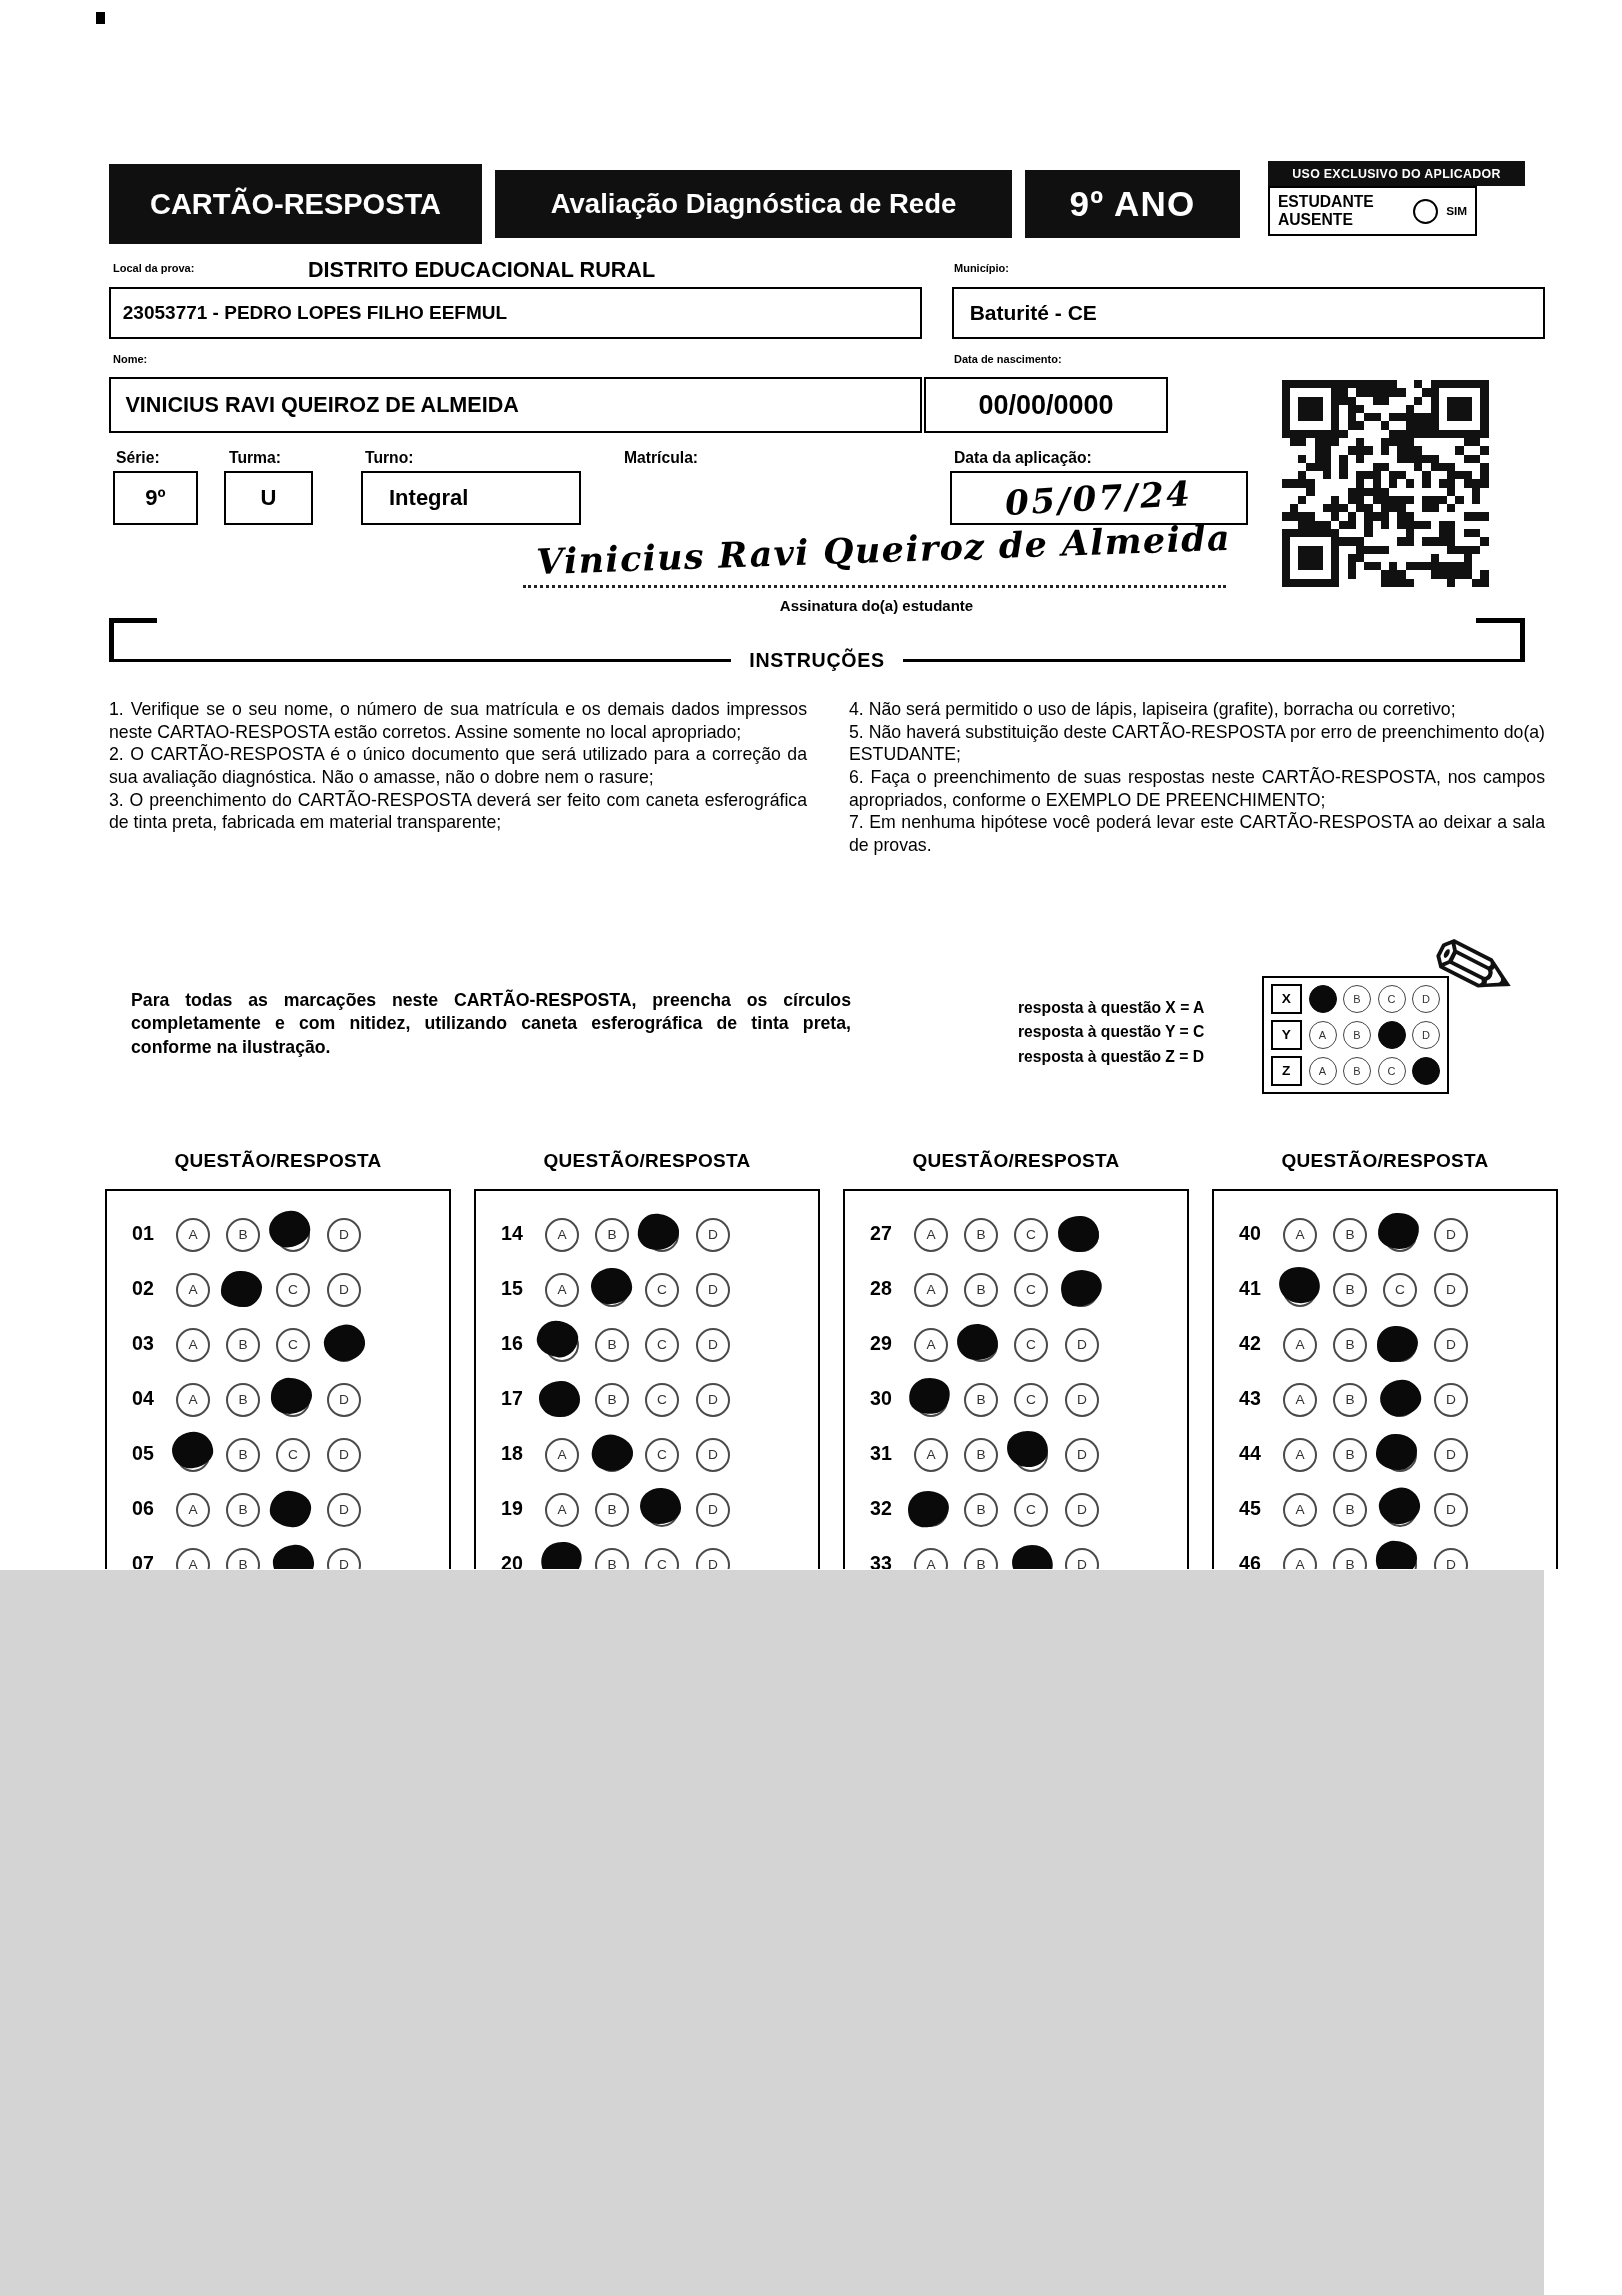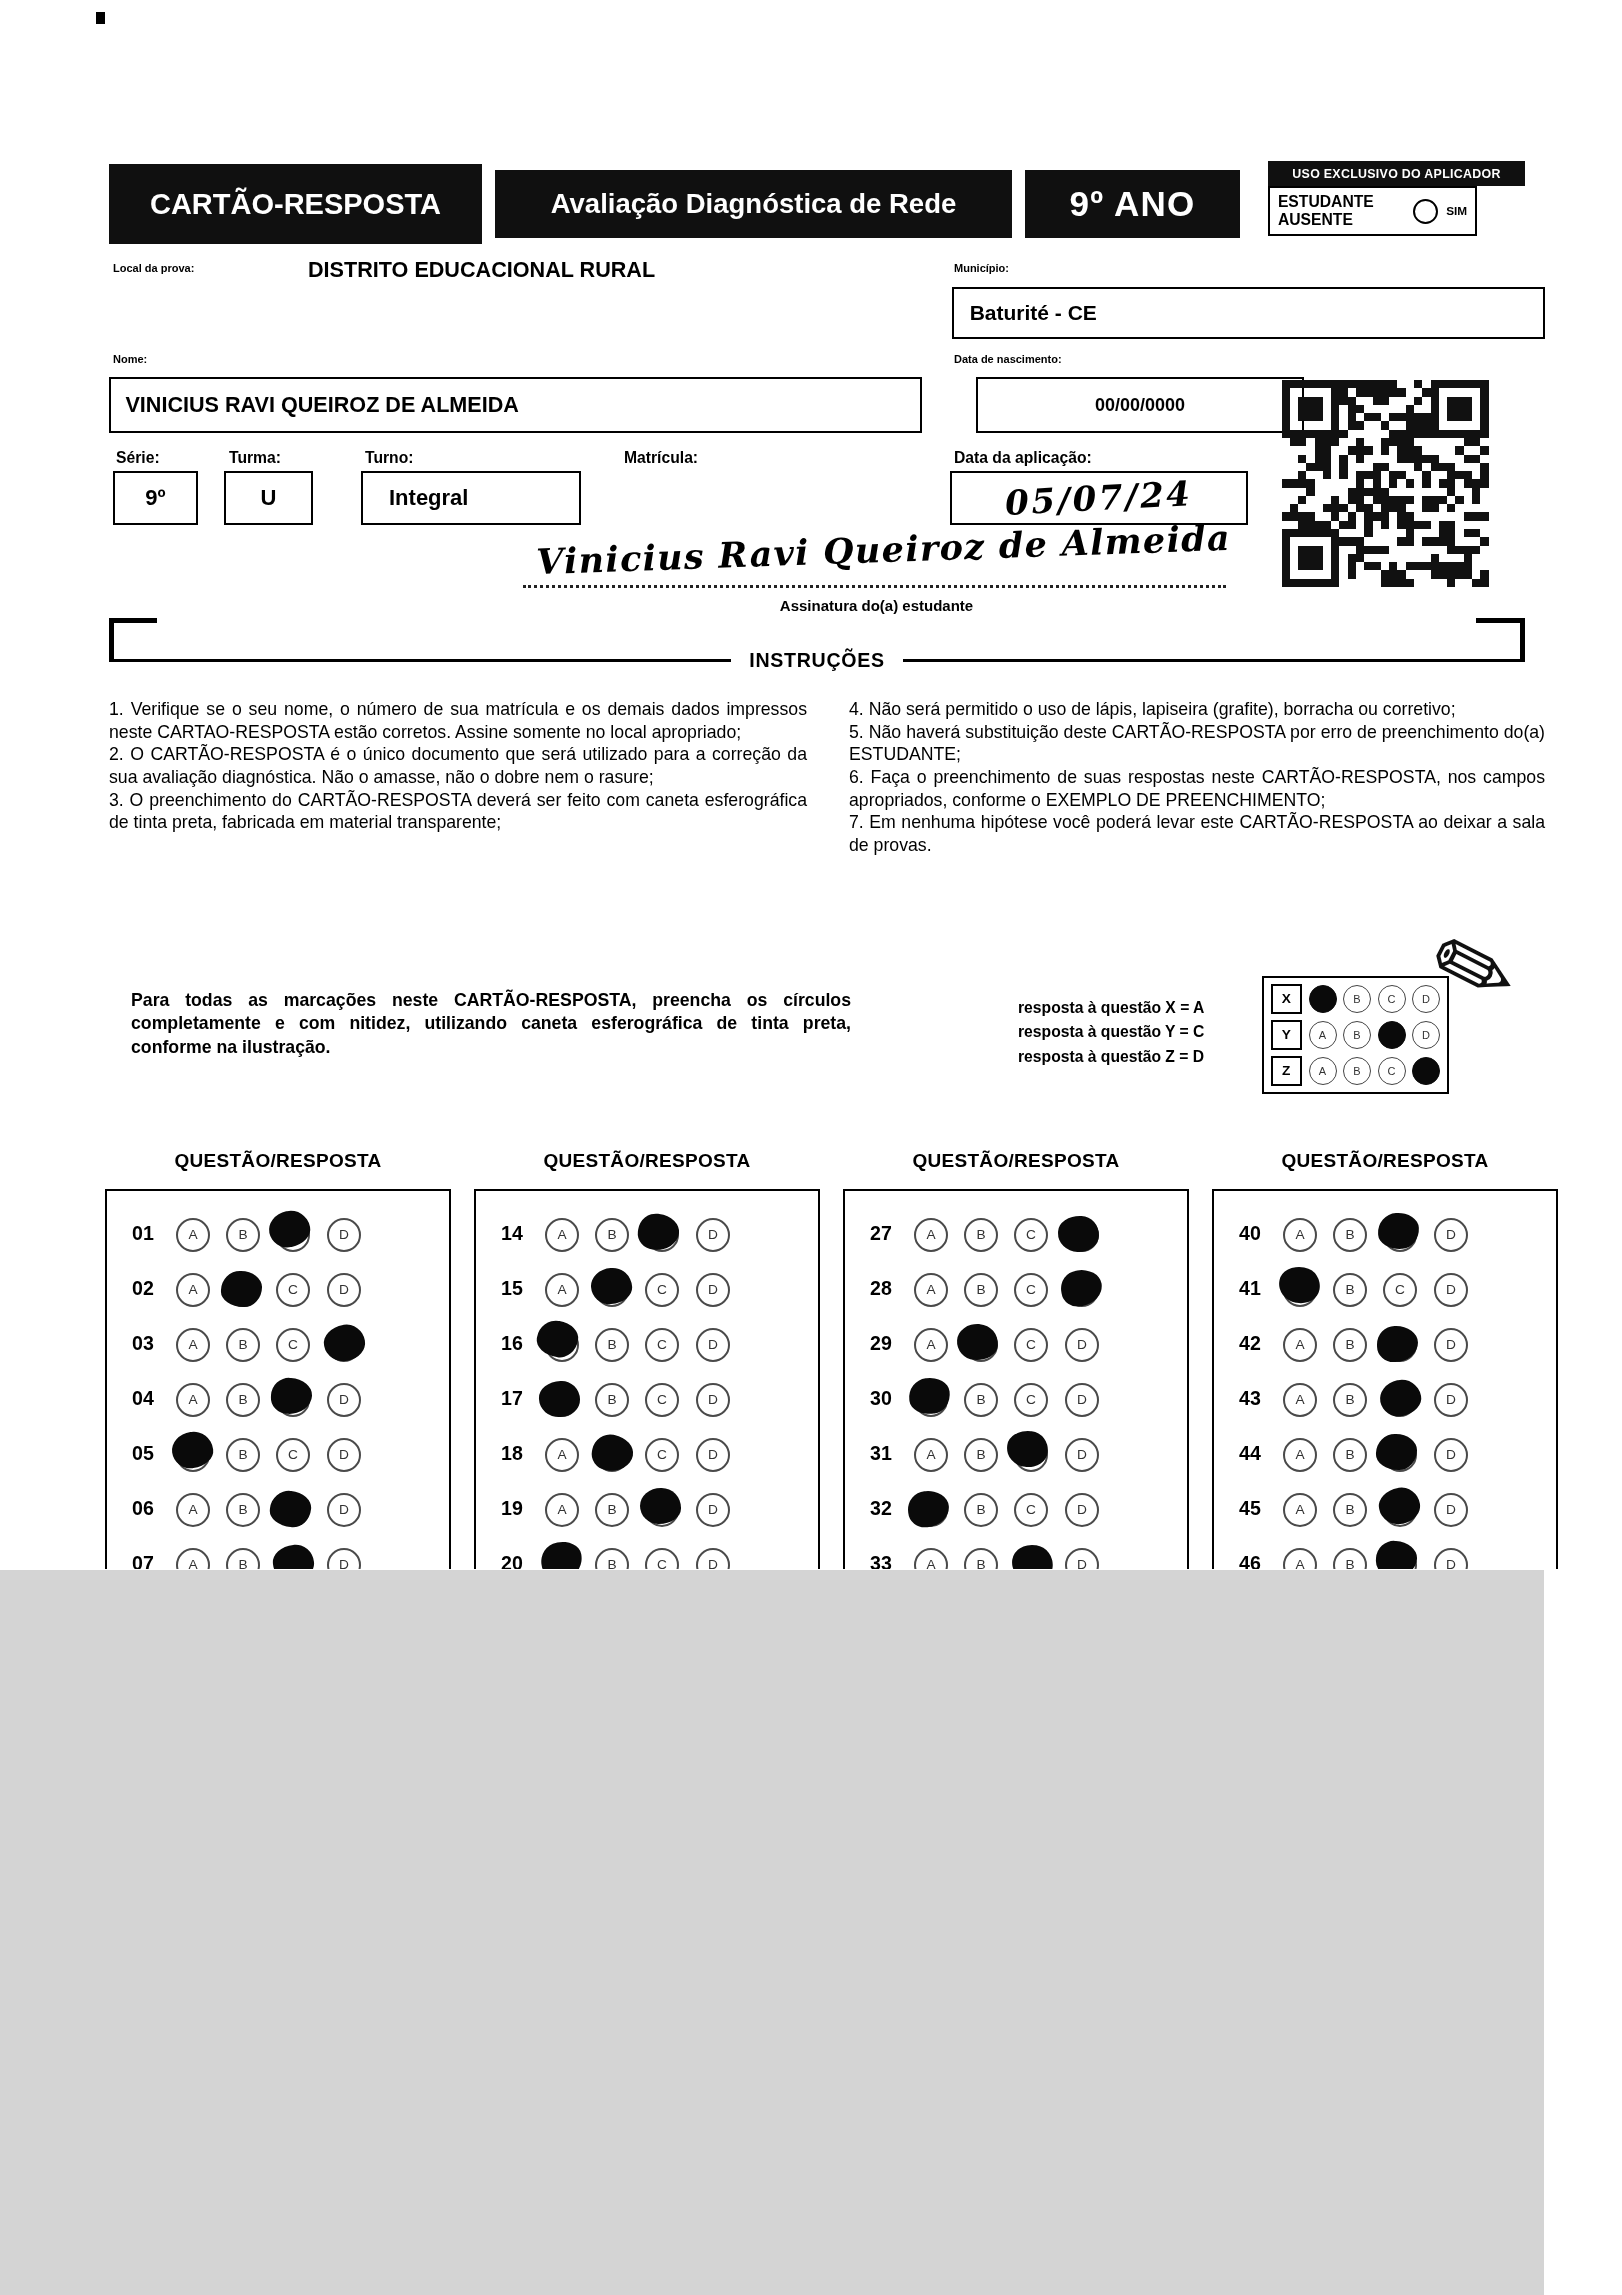--- a/index.html
+++ b/index.html
@@ -76,31 +76,34 @@
       <span style="font-size:15.7px;font-weight:bold;">ESTUDANTE AUSENTE</span>
       <span class="absent-circle"></span>
       <span style="font-size:11.8px;font-weight:bold;">SIM</span>
     </div>
   </div>
 
   <div class="abs lbl" style="left:113px;top:262px;">Local da prova:</div>
   <div class="abs" style="left:308px;top:257px;font-size:21.6px;font-weight:bold;">DISTRITO EDUCACIONAL RURAL</div>
   <div class="abs lbl" style="left:954px;top:262px;">Município:</div>
 
+  <div class="abs fieldbox" style="left:109px;top:287px;width:813px;height:52px;padding-left:11.8px;font-size:19px;">
+    <span>23053771 - PEDRO LOPES FILHO EEFMUL</span>
+  </div>
   <div class="abs fieldbox" style="left:952px;top:287px;width:593px;height:52px;padding-left:15.7px;font-size:21px;">
     <span>Baturité - CE</span>
   </div>
 
   <div class="abs lbl" style="left:113px;top:353px;">Nome:</div>
   <div class="abs lbl" style="left:954px;top:353px;">Data de nascimento:</div>
 
   <div class="abs fieldbox" style="left:109px;top:377px;width:813px;height:56px;padding-left:14.4px;font-size:21.6px;">
     <span>VINICIUS RAVI QUEIROZ DE ALMEIDA</span>
   </div>
-  <div class="abs fieldbox center" style="left:976px;top:377px;width:328px;height:56px;font-size:18px;">
+  <div class="abs fieldbox center" style="left:924px;top:377px;width:244px;height:56px;font-size:27px;">
     <span>00/00/0000</span>
   </div>
 
   <div class="abs" style="left:1277px;top:380px;width:216px;height:207px;" id="qr"><svg viewBox="0 0 25 25" width="100%" height="100%" shape-rendering="crispEdges">
         <rect x="0" y="0" width="1" height="1" fill="#111"></rect>
         <rect x="1" y="0" width="1" height="1" fill="#111"></rect>
         <rect x="2" y="0" width="1" height="1" fill="#111"></rect>
         <rect x="3" y="0" width="1" height="1" fill="#111"></rect>
         <rect x="4" y="0" width="1" height="1" fill="#111"></rect>
         <rect x="5" y="0" width="1" height="1" fill="#111"></rect>

